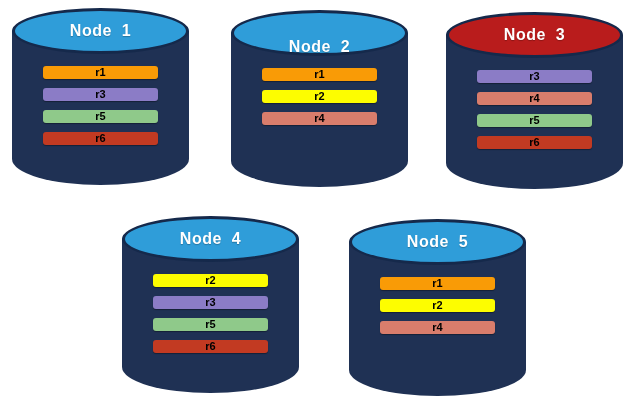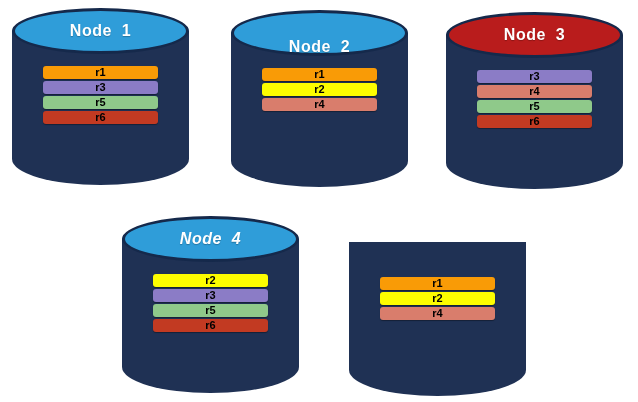--- a/index.html
+++ b/index.html
@@ -49,21 +49,21 @@
     letter-spacing: 0.5px;
     text-shadow: 0 1px 1px rgba(0,0,0,0.25);
   }
   .bars {
     position: absolute;
     left: 31px;
     top: 58px;
     width: 115px;
     display: flex;
     flex-direction: column;
-    gap: 2px;
+    gap: 9px;
   }
   .bar {
     height: 13px;
     border-radius: 3px;
     display: flex;
     align-items: center;
     justify-content: center;
     font-size: 11px;
     font-weight: bold;
     line-height: 13px;
@@ -117,35 +117,38 @@
 
     <div class="bar" style="background: rgb(143, 201, 138); color: rgb(0, 0, 0);">r5</div>
 
     <div class="bar" style="background: rgb(194, 58, 34); color: rgb(0, 0, 0);">r6</div>
   </div>
     </div>
 
     <div class="node" style="left: 122px; top: 216px;">
       <div class="cyl-body" style="background: rgb(31, 49, 84);"></div>
       <div class="cyl-top" style="background: rgb(47, 157, 217); border-color: rgb(21, 41, 75);">
-        <span class="node-label" style="color: rgb(255, 255, 255); font-style: italic;">Node  4</span>
+        <span class="node-label" style="color: rgb(255, 255, 255);">Node  4</span>
       </div>
       <div class="bars">
     <div class="bar" style="background: rgb(253, 253, 0); color: rgb(0, 0, 0);">r2</div>
 
     <div class="bar" style="background: rgb(139, 124, 198); color: rgb(0, 0, 0);">r3</div>
 
     <div class="bar" style="background: rgb(143, 201, 138); color: rgb(0, 0, 0);">r5</div>
 
     <div class="bar" style="background: rgb(194, 58, 34); color: rgb(0, 0, 0);">r6</div>
   </div>
     </div>
 
     <div class="node" style="left: 349px; top: 219px;">
       <div class="cyl-body" style="background: rgb(31, 49, 84);"></div>
+      <div class="cyl-top" style="background: rgb(47, 157, 217); border-color: rgb(21, 41, 75);">
+        <span class="node-label" style="color: rgb(255, 255, 255);">Node  5</span>
+      </div>
       <div class="bars">
     <div class="bar" style="background: rgb(249, 155, 6); color: rgb(0, 0, 0);">r1</div>
 
     <div class="bar" style="background: rgb(253, 253, 0); color: rgb(0, 0, 0);">r2</div>
 
     <div class="bar" style="background: rgb(217, 125, 108); color: rgb(0, 0, 0);">r4</div>
   </div>
     </div>
   </div>
 

